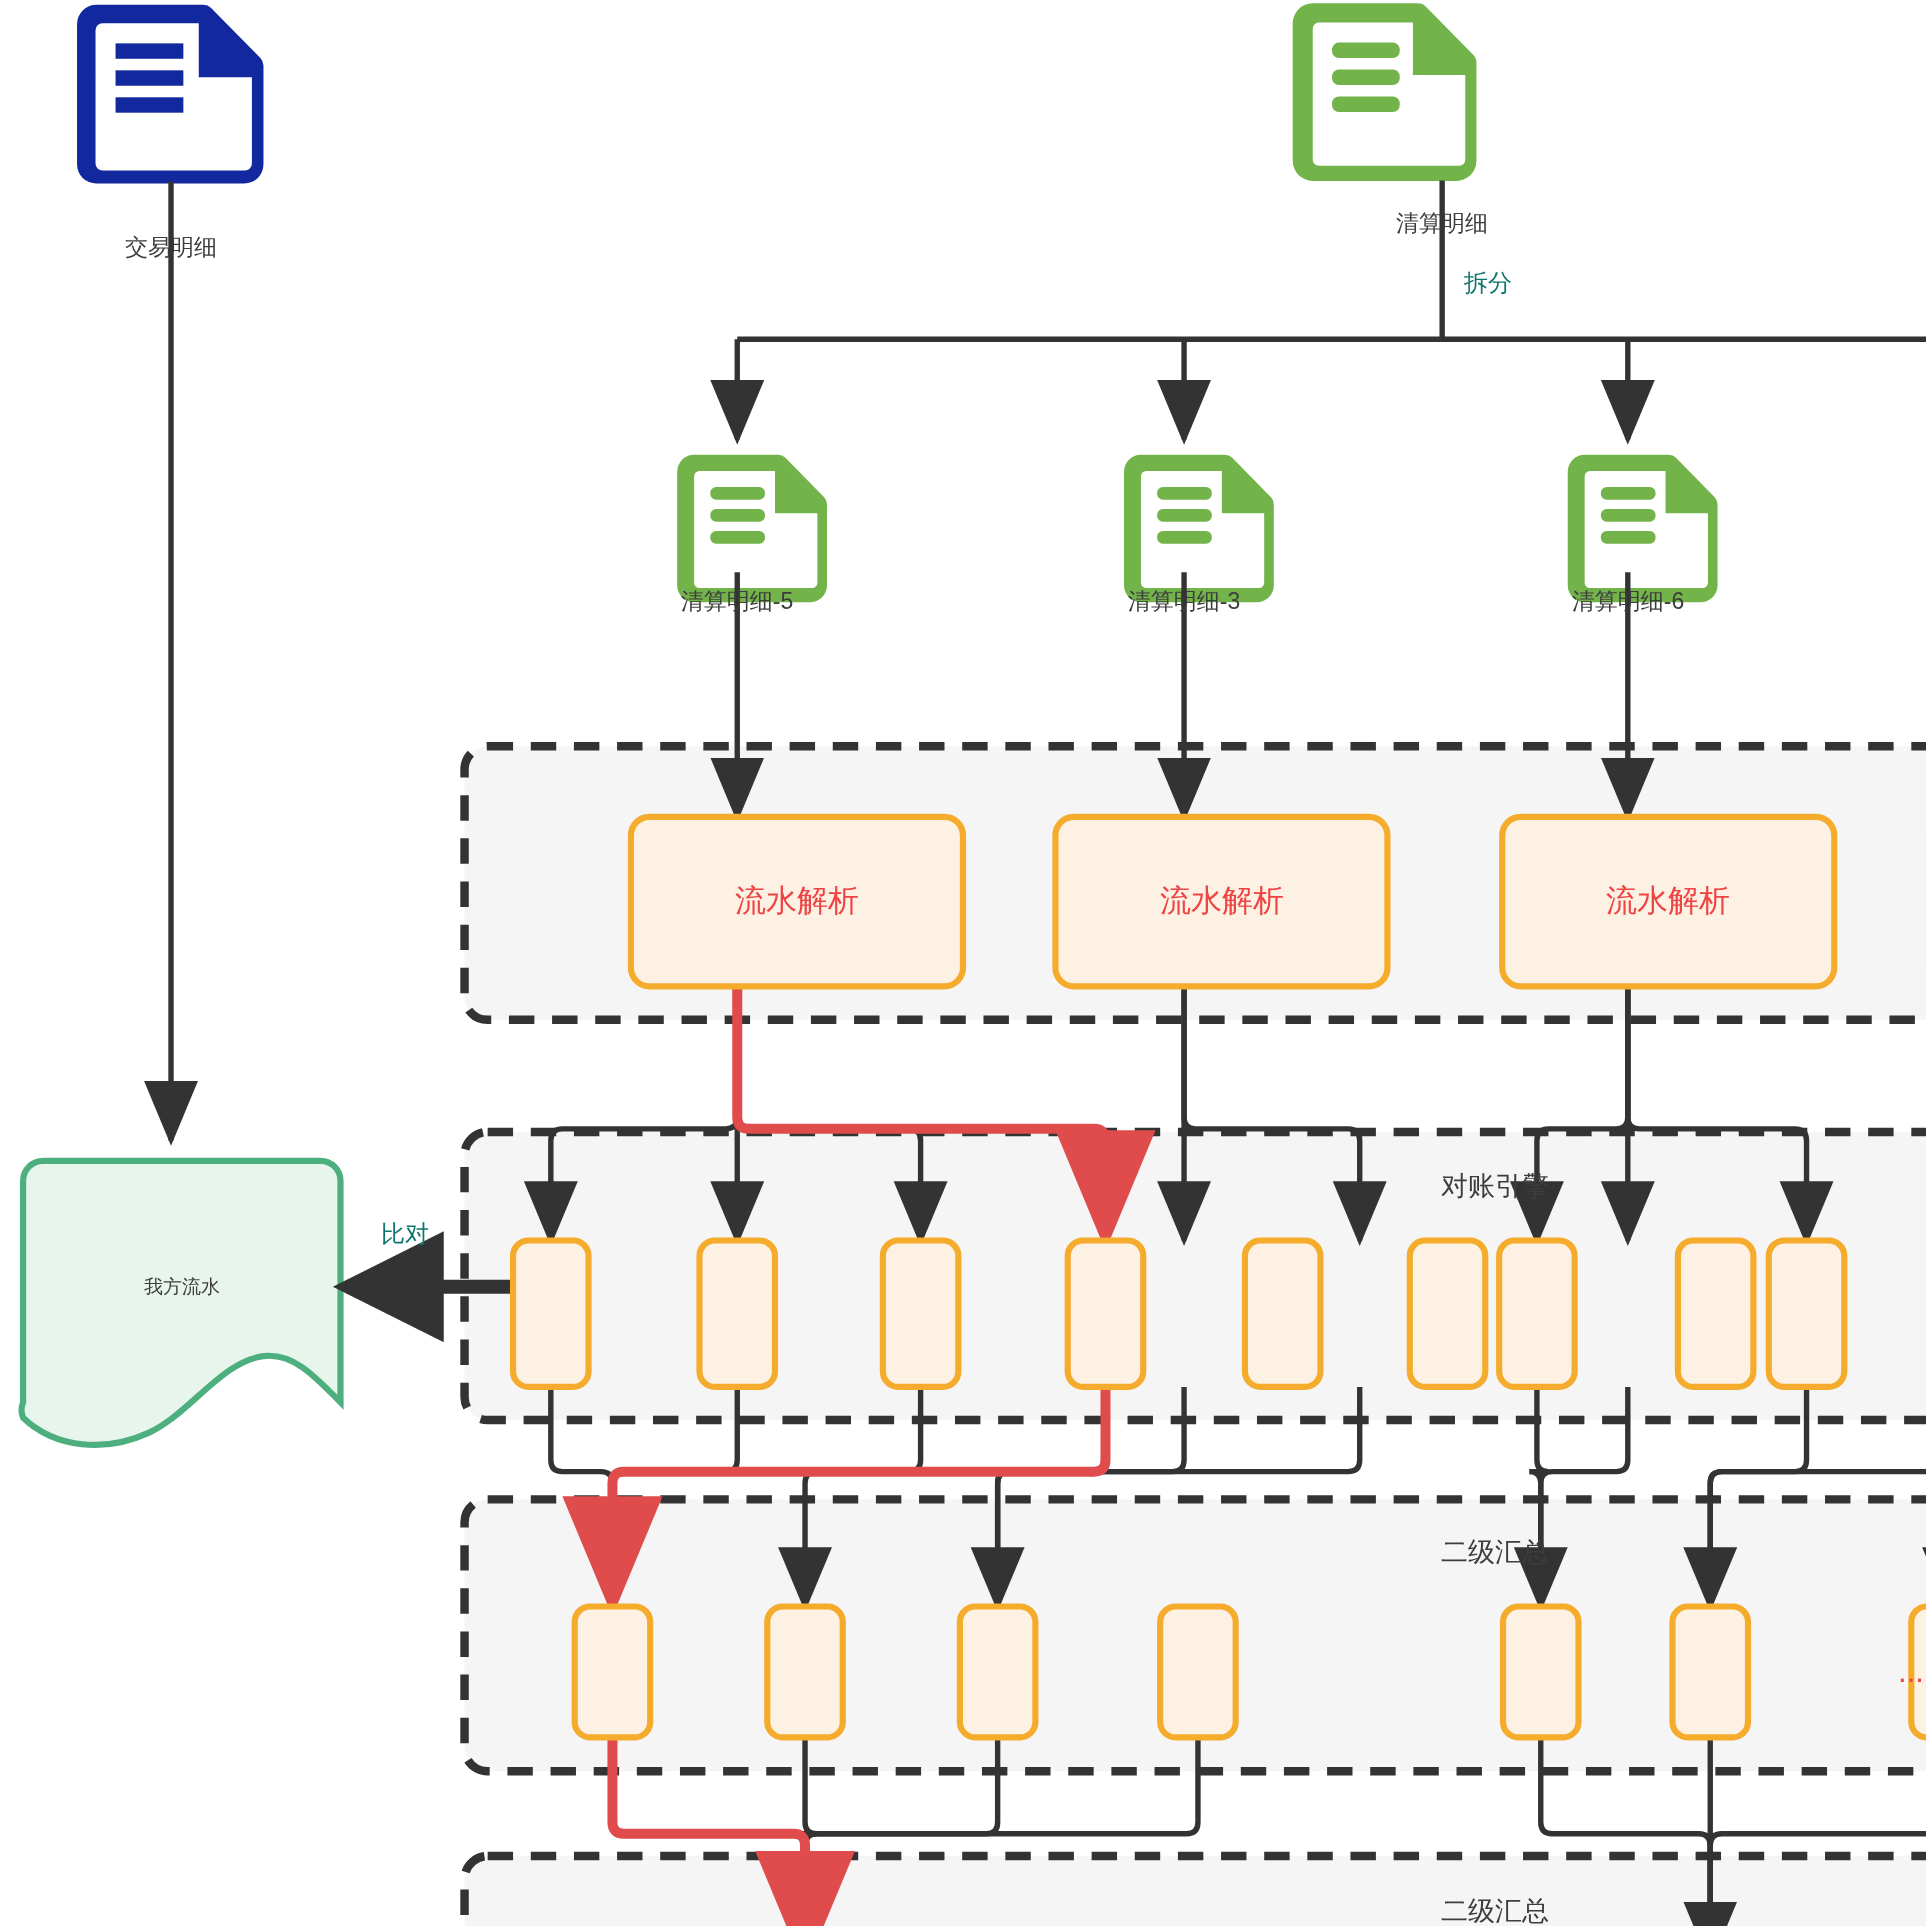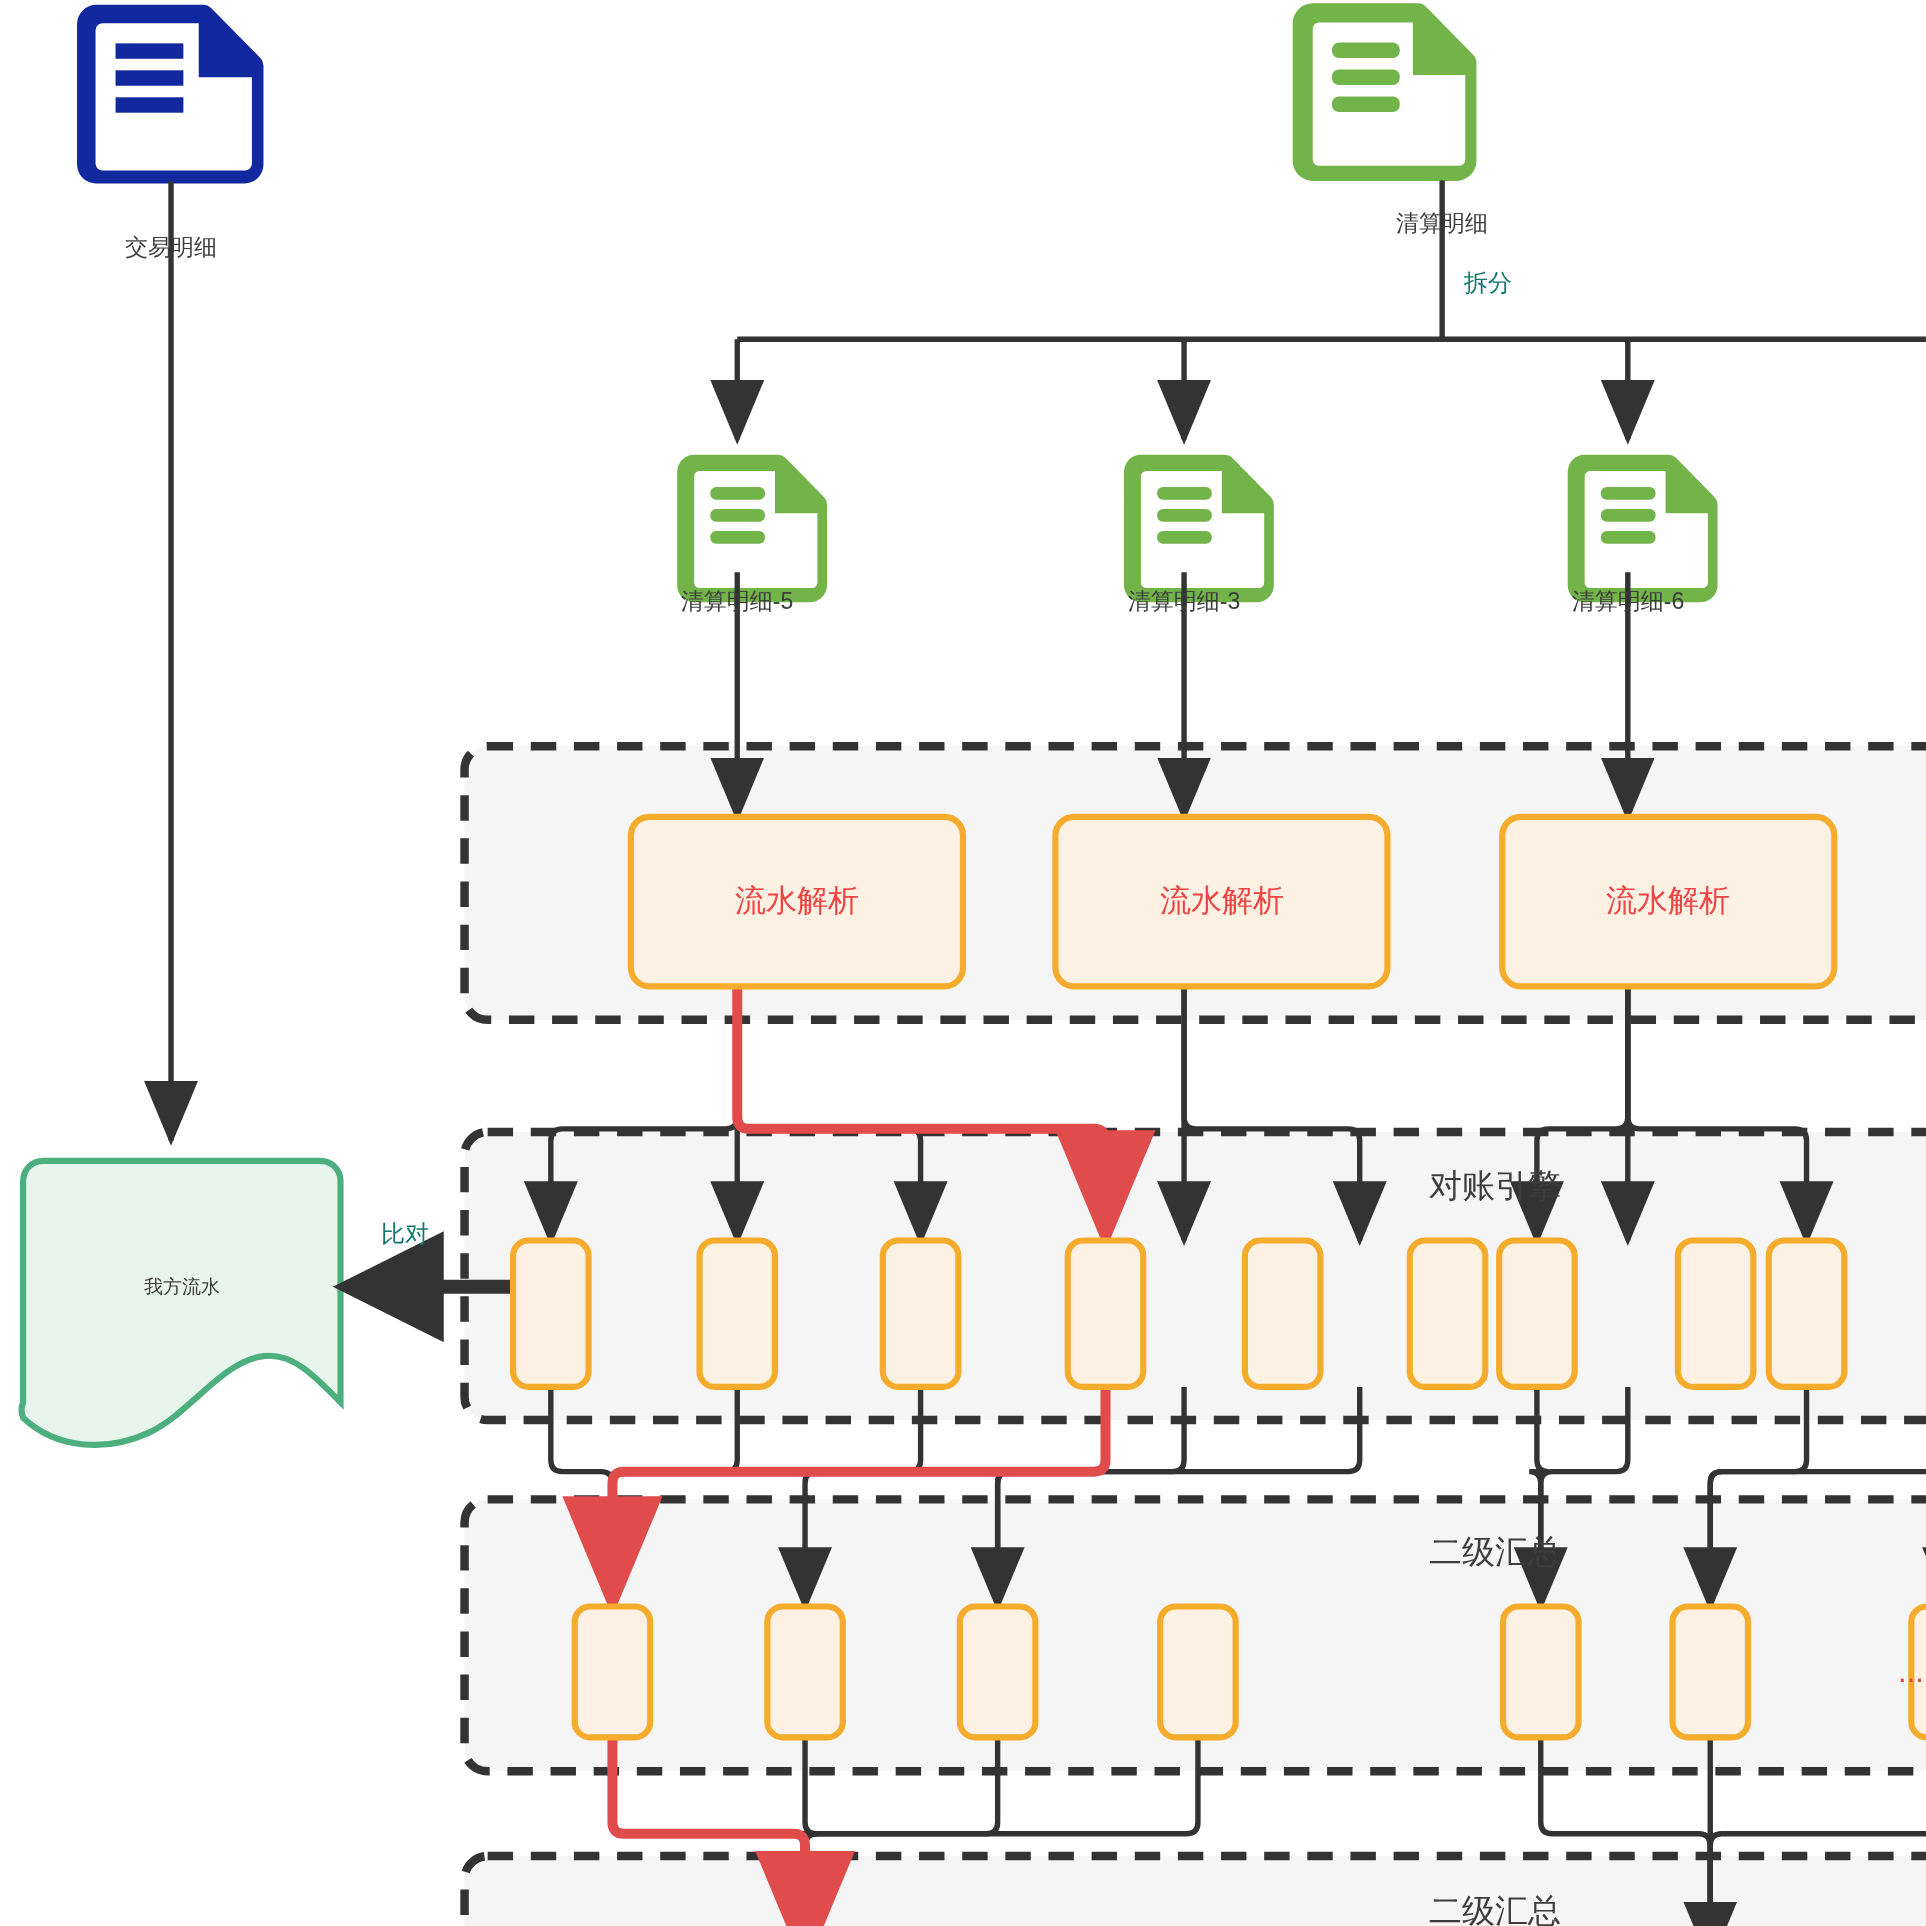--- a/index.html
+++ b/index.html
@@ -2,21 +2,21 @@
 <html style="font-size:6.2px"><head>
 <meta charset="utf-8">
 <style>
   html,body{margin:0;padding:0;background:#ffffff;}
   body{font-family:"Liberation Sans","DejaVu Sans",sans-serif;}
   #stage{position:relative;width:2892px;height:2488px;background:#fff;overflow:hidden;}
   #svgroot{position:absolute;left:0;top:0;width:2892px;height:2488px;}
   .lbl{position:absolute;color:#0f766e;font-size:24px;line-height:1.1;white-space:nowrap;}
   .boxtext{position:absolute;color:#ef4444;font-size:31px;white-space:nowrap;
            transform:translate(-50%,-50%);}
-  .zonetitle{position:absolute;color:#3d3d3d;font-size:33px;white-space:nowrap;
+  .zonetitle{position:absolute;color:#3d3d3d;font-size:27px;white-space:nowrap;
              transform:translate(-50%,-50%);}
   .nodelabel{position:absolute;color:#3d3d3d;font-size:23px;white-space:nowrap;
              transform:translate(-50%,0);}
   .noteText{position:absolute;color:#3d3d3d;font-size:19px;white-space:nowrap;
             transform:translate(-50%,-50%);}
 </style>
 </head>
 <body>
 
 <div id="stage">

